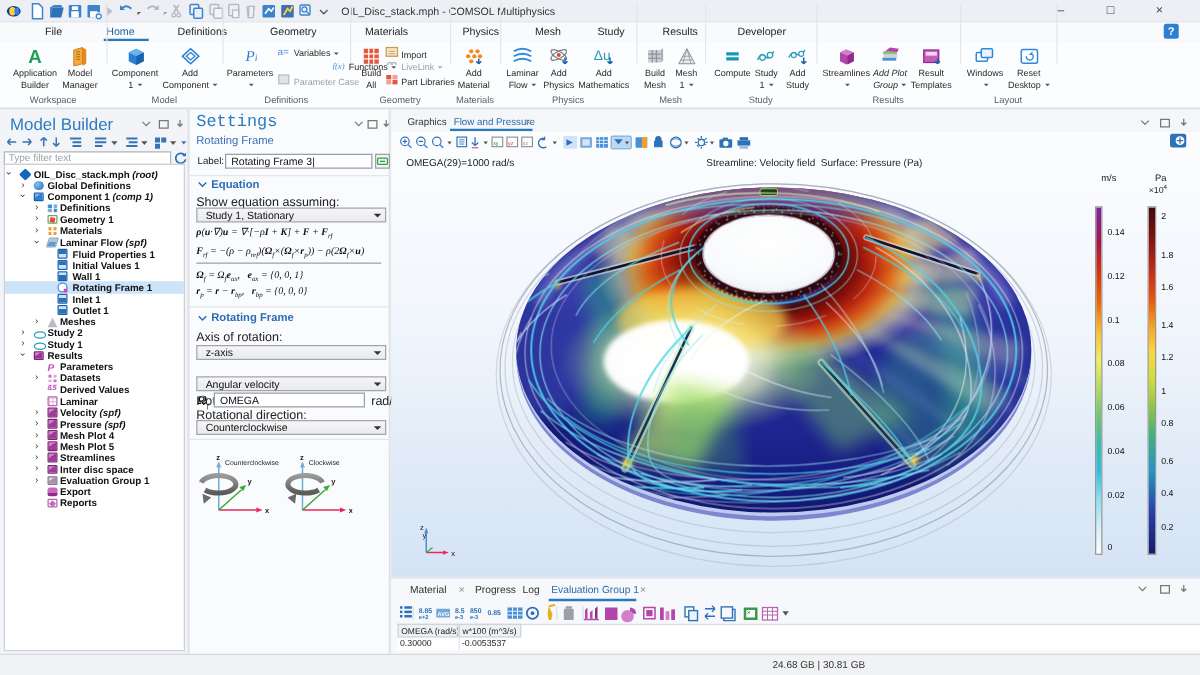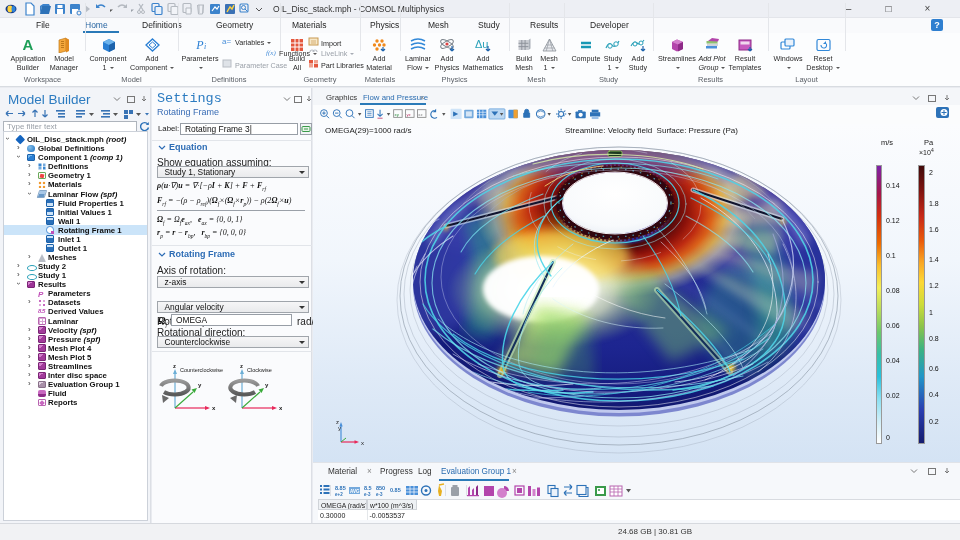--- a/index.html
+++ b/index.html
@@ -497,21 +497,21 @@
       <i class="it i-plot" style="left:34px;"></i>
       <span class="itx" style="left:44px;">Inter disc space</span>
     </div>
 <div class="trow" style="top:248px;">
       <span class="chev" style="left:24px;">›</span>
       <i class="it i-eval" style="left:34px;"></i>
       <span class="itx" style="left:44px;">Evaluation Group 1</span>
     </div>
 <div class="trow" style="top:257.1px;">
       <i class="it i-expo" style="left:34px;"></i>
-      <span class="itx" style="left:44px;">Fluid</span>
+      <span class="itx" style="left:44px;">Export</span>
     </div>
 <div class="trow" style="top:266.2px;">
       <i class="it i-rep" style="left:34px;"></i>
       <span class="itx" style="left:44px;">Reports</span>
     </div>
 </div>
 <div id="setpanel"></div>
 <div class="panel-title" style="left:157px;top:91px;font-family:Liberation Mono, monospace;">Settings</div>
 <div class="panel-sub" style="left:157px;top:107px;">Rotating Frame</div>
 <svg class="abs" style="left:283px;top:95px;" width="30" height="9" viewBox="0 0 30 9">

